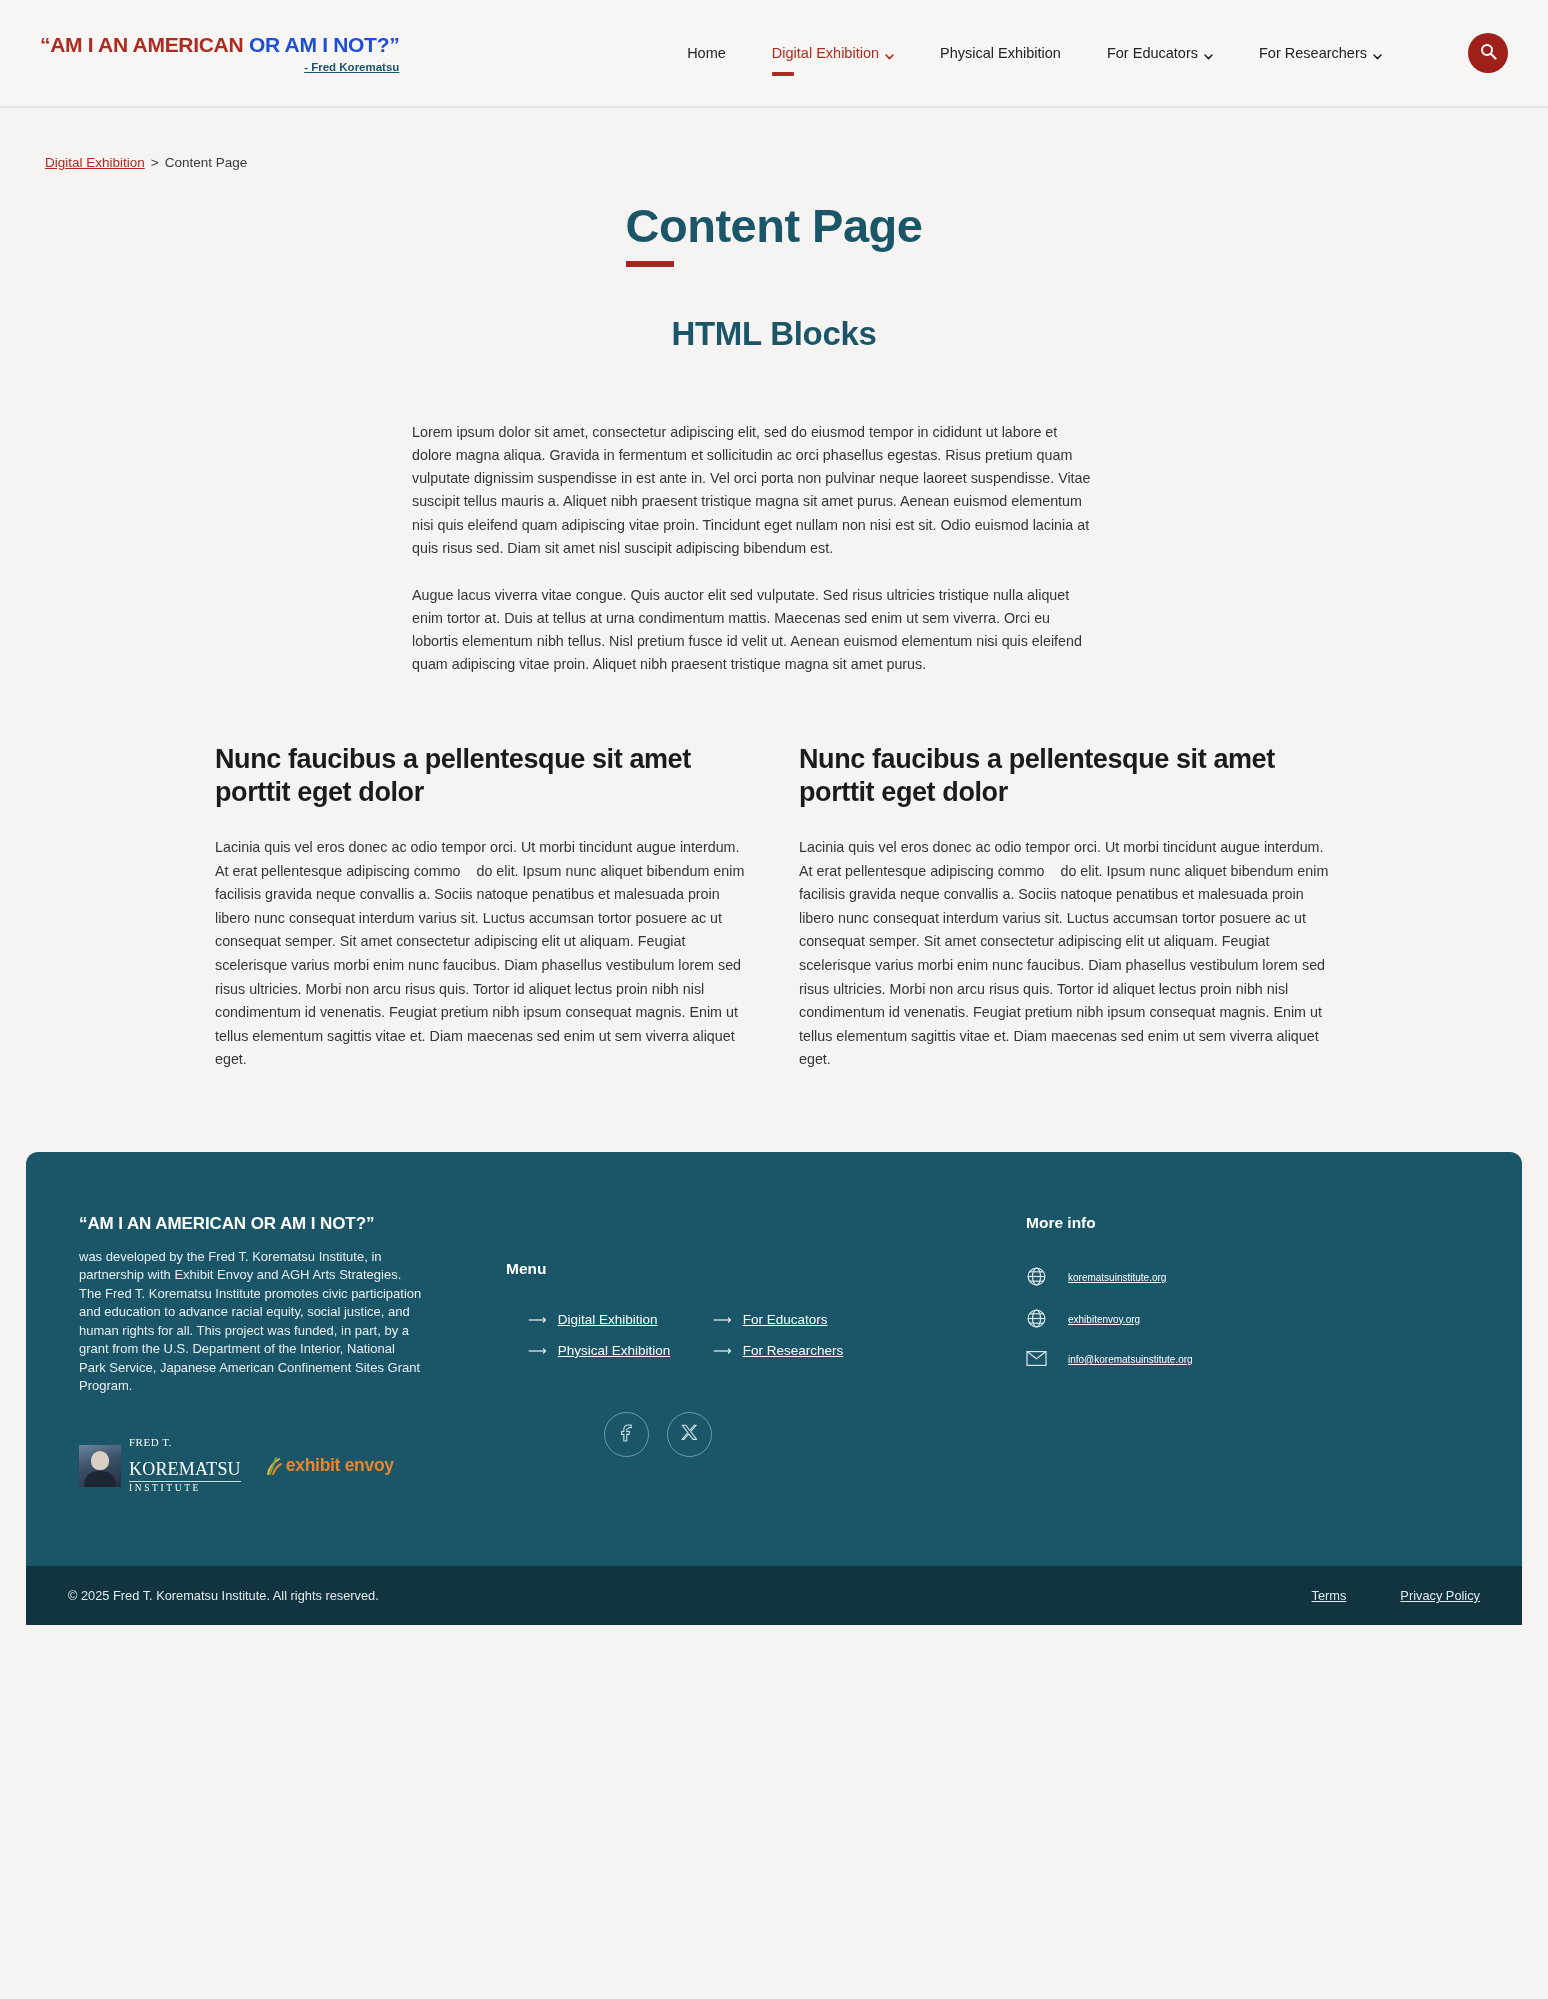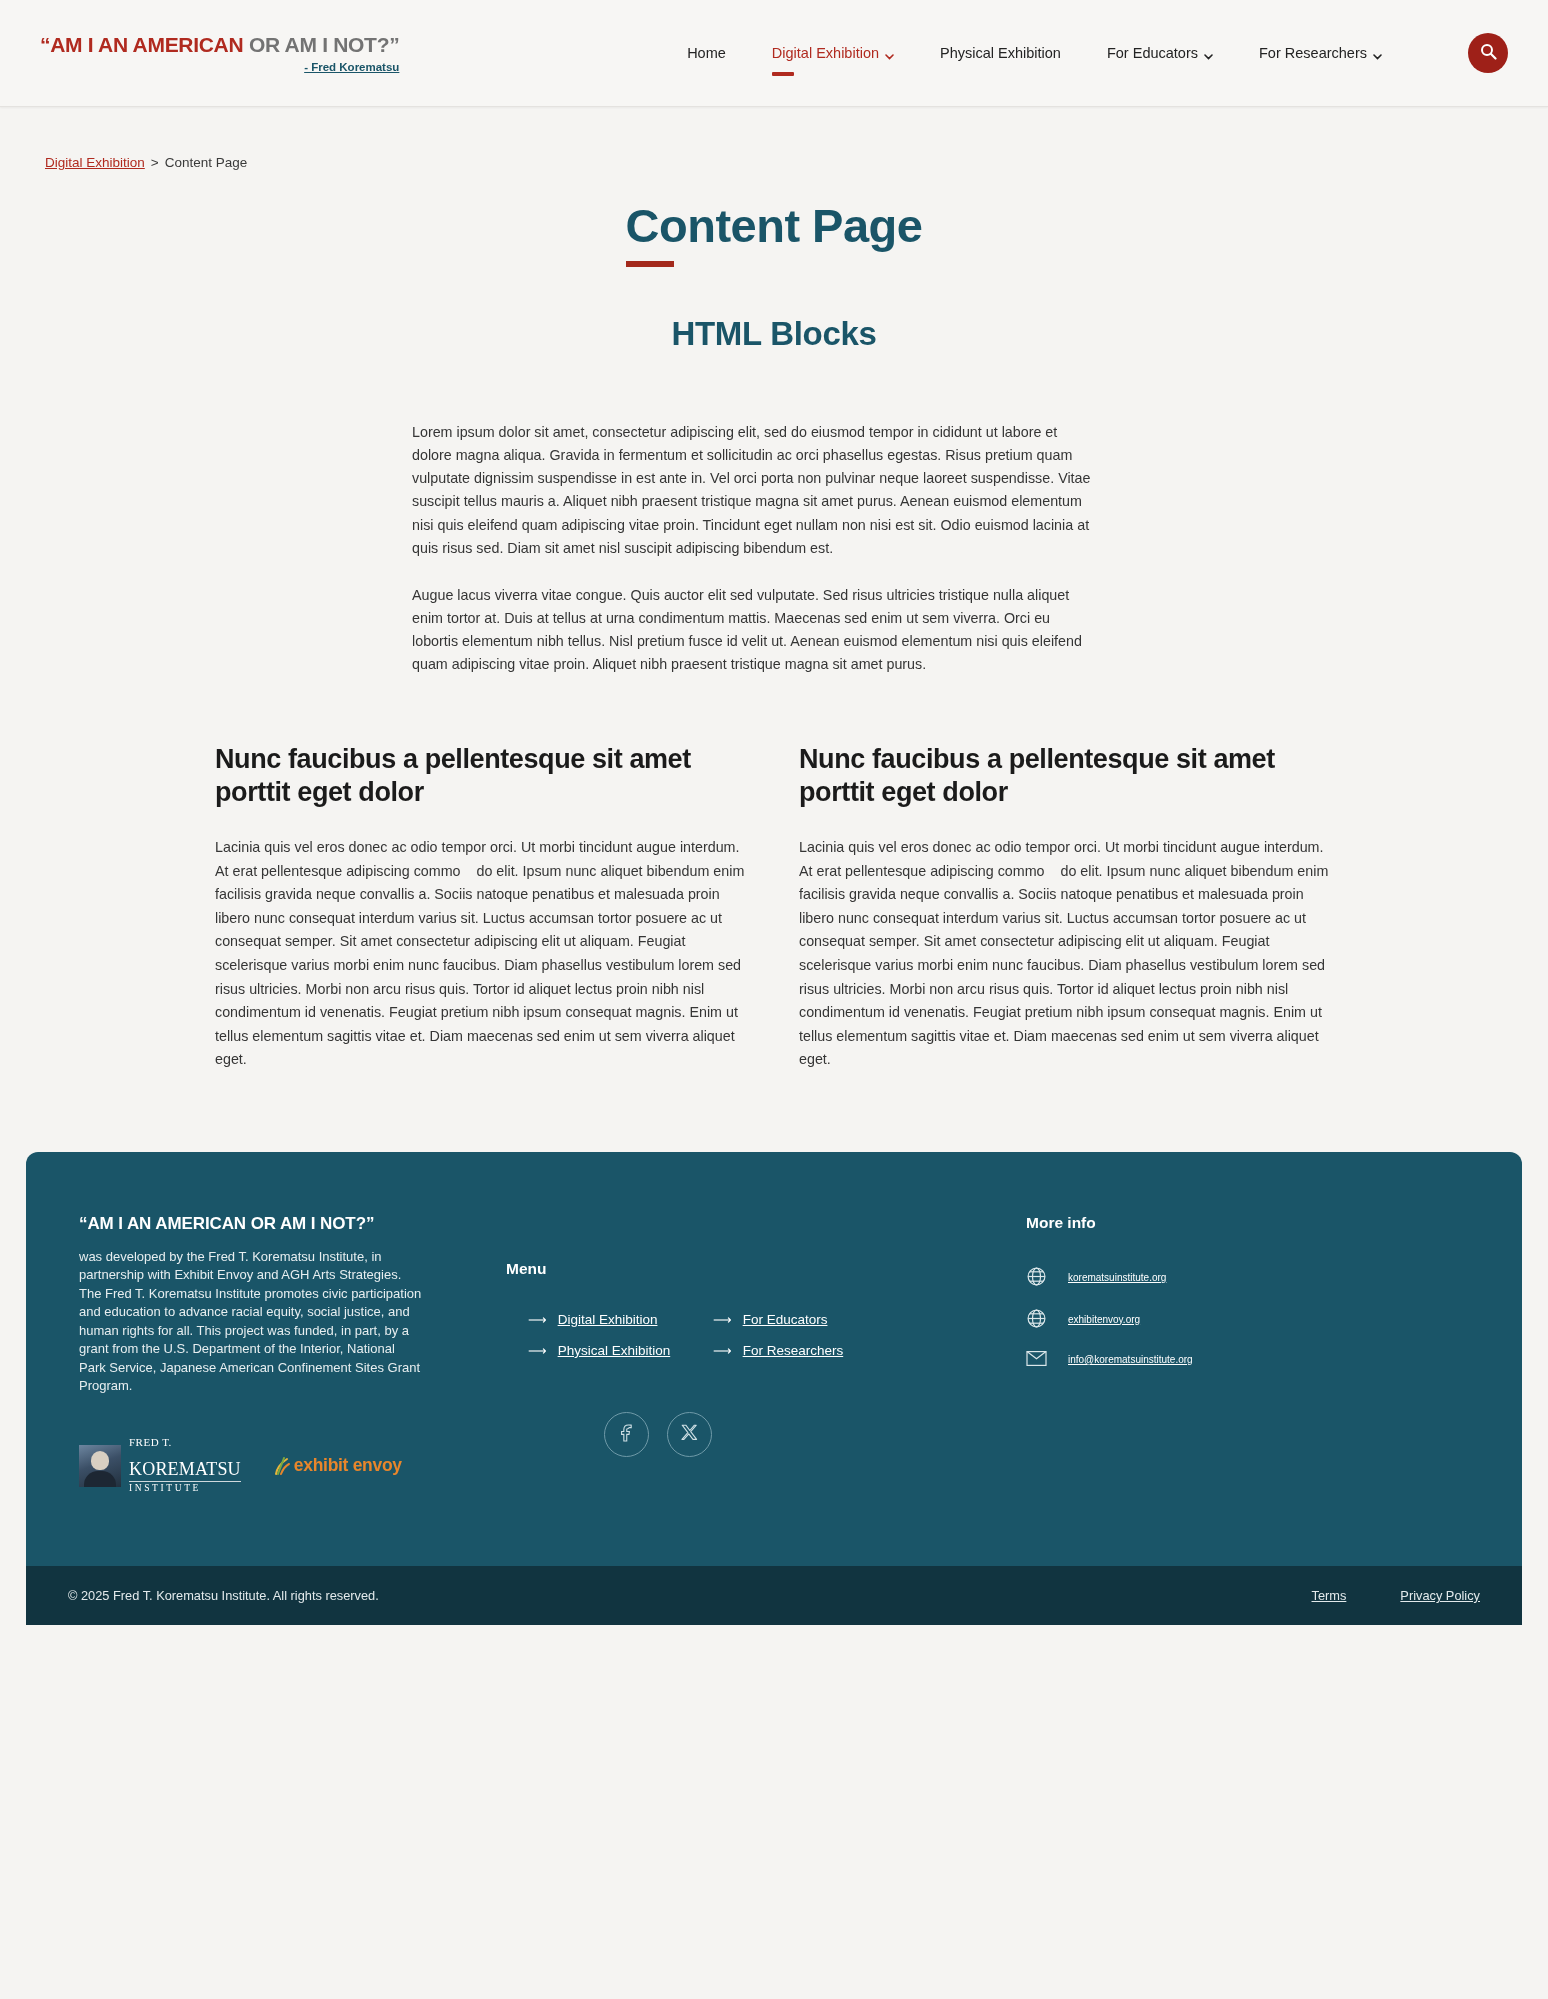--- a/index.html
+++ b/index.html
@@ -22,21 +22,21 @@
   }
   .brand { display: flex; flex-direction: column; align-items: flex-end; }
   .brand-quote {
     font-size: 21px;
     font-weight: 800;
     letter-spacing: -0.3px;
     white-space: nowrap;
     line-height: 1.1;
   }
   .brand-quote .red { color: #b02a1f; }
-  .brand-quote .dark { color: #737373; }
+  .brand-quote .dark { color: #1d4ed8; }
   .brand-attrib {
     font-size: 11.5px;
     font-weight: 700;
     color: #1a5568;
     margin-top: 5px;
     text-decoration: underline;
   }
   .main-nav {
     margin-left: auto;
     display: flex;
@@ -189,21 +189,21 @@
   .footer-about {
     font-size: 13px;
     line-height: 1.42;
     color: #e7eef0;
     max-width: 345px;
     font-weight: 500;
   }
   .footer-logos {
     display: flex;
     align-items: center;
-    gap: 32px;
+    gap: 24px;
     margin-top: 42px;
   }
   .logo-korematsu { display: flex; align-items: center; gap: 8px; }
   .logo-photo {
     width: 42px; height: 42px;
     background: linear-gradient(160deg,#6d86a0 0%,#3b4f66 45%,#22313f 100%);
     position: relative;
     overflow: hidden;
     flex: none;
   }

